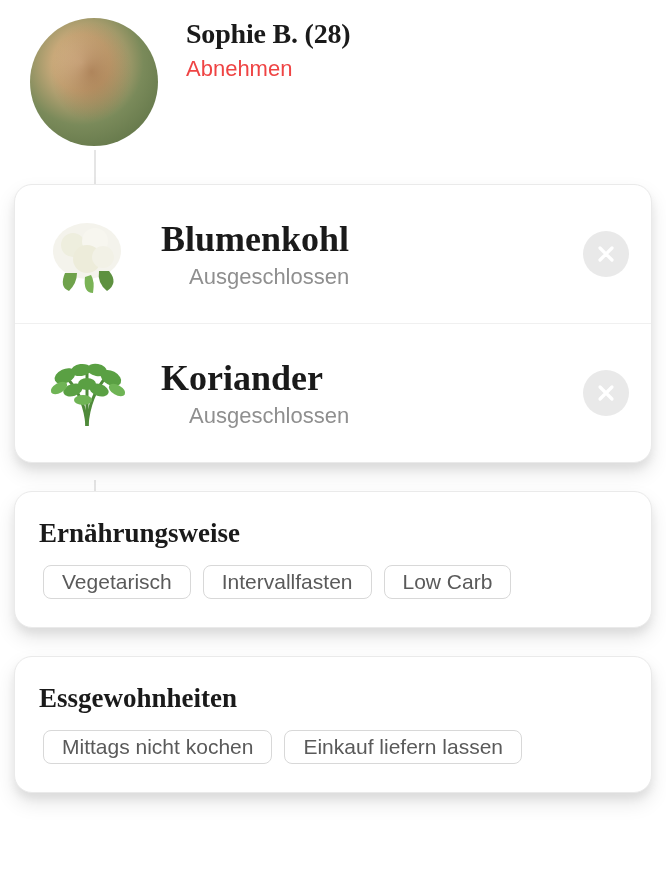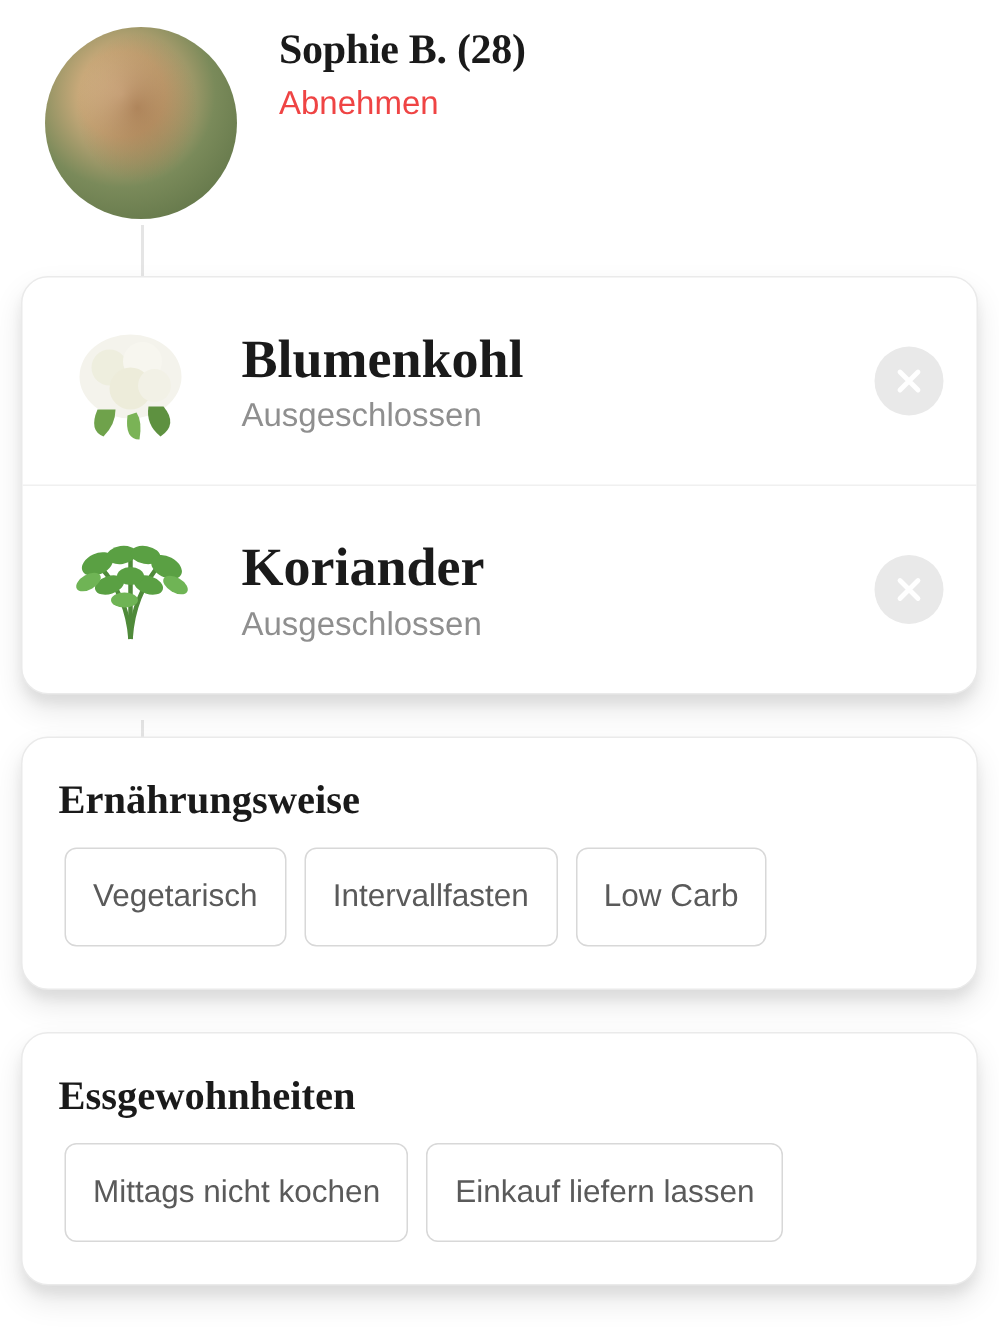--- a/index.html
+++ b/index.html
@@ -82,20 +82,21 @@
   .item-name {
     font-family: Georgia, serif;
     font-weight: 700;
     font-size: 36px;
   }
   .item-status {
     font-family: -apple-system, BlinkMacSystemFont, "Segoe UI", Arial, sans-serif;
     font-size: 22px;
     color: #8f8f8f;
     margin-top: 4px;
+    margin-left: 28px;
   }
   .remove-btn {
     width: 46px;
     height: 46px;
     border-radius: 50%;
     background: #e9e9e9;
     display: flex;
     align-items: center;
     justify-content: center;
     flex-shrink: 0;
@@ -113,21 +114,21 @@
     flex-wrap: wrap;
     gap: 12px;
     padding: 0 28px 28px 28px;
   }
   .chip {
     font-family: -apple-system, BlinkMacSystemFont, "Segoe UI", Arial, sans-serif;
     font-size: 21px;
     color: #5a5a5a;
     border: 1.5px solid #d8d8d8;
     border-radius: 8px;
-    padding: 20px 18px;
+    padding: 4px 18px;
     background: #fff;
     cursor: pointer;
   }
 </style>
 </head>
 <body>
 
 <div class="connector conn1"></div>
 <div class="connector conn2"></div>
 <div class="connector conn3"></div>

